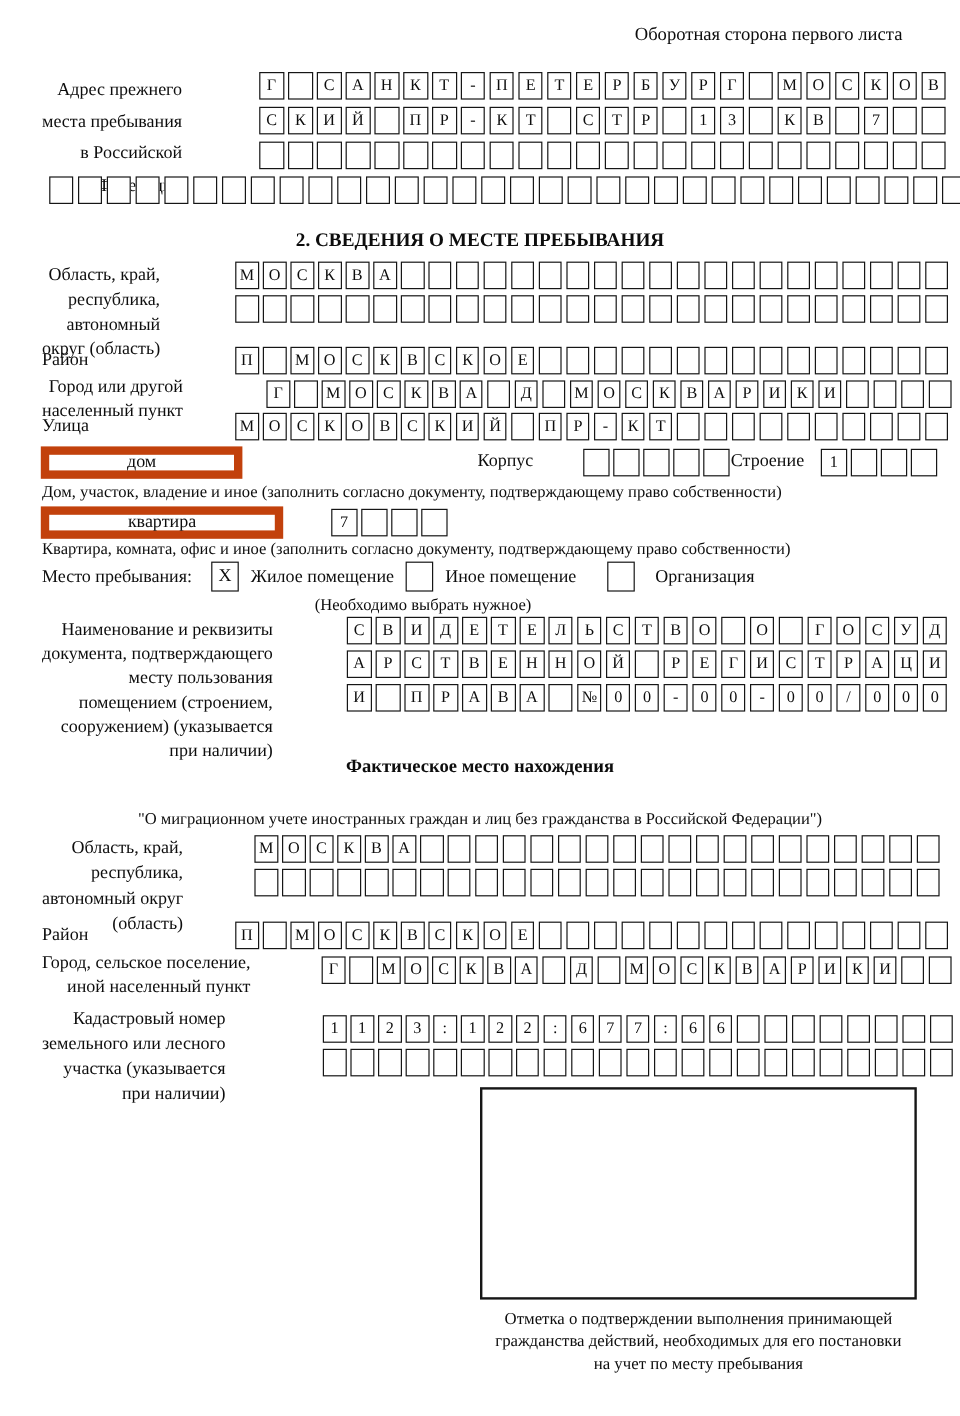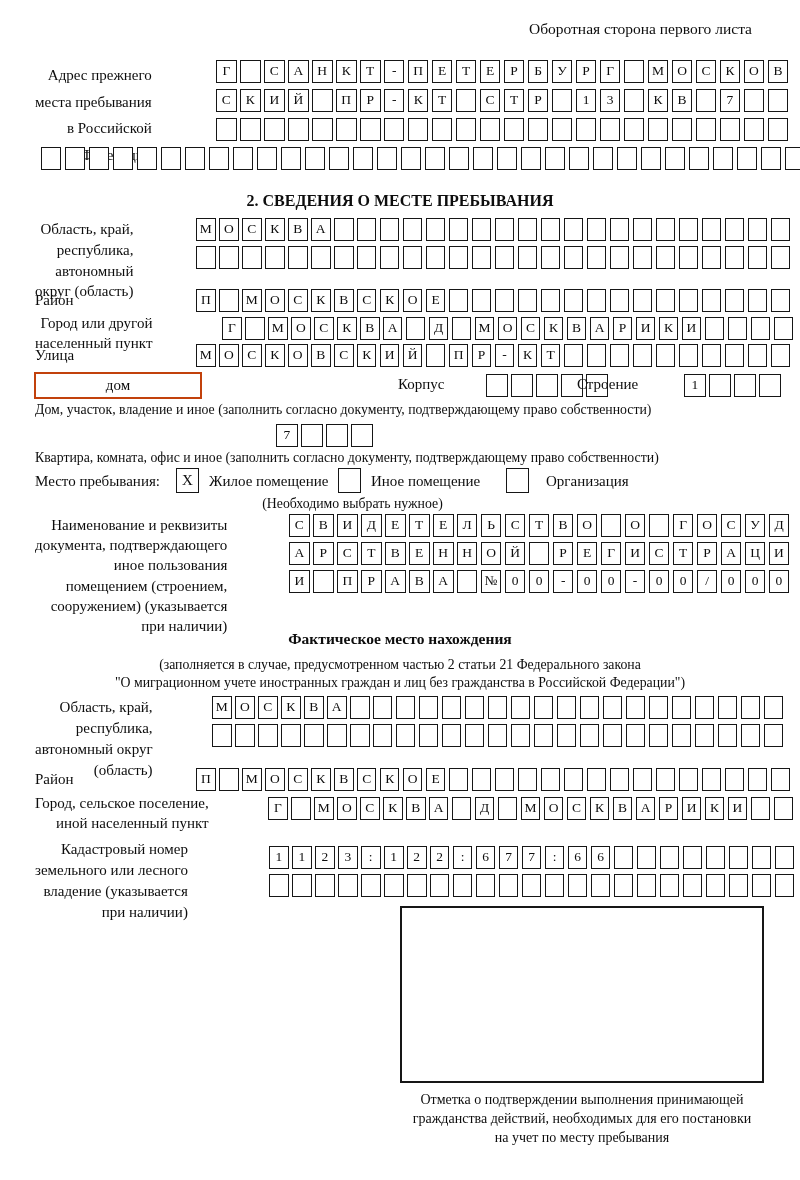--- a/index.html
+++ b/index.html
@@ -18,21 +18,21 @@
     display:inline-flex;align-items:center;justify-content:center;
     box-sizing:border-box;height:23px;border:1.9px solid #161616;
     font-size:13.5px;font-family:"Liberation Serif","DejaVu Serif",serif;
     vertical-align:top;background:#fff;padding-bottom:1px;
   }
   .p24 .cell{width:20.6px;margin-right:3.4px;}
   .p23 .cell{width:19.6px;margin-right:3.4px;}
   .p25 .cell{width:21.6px;margin-right:3.4px;}
   .pfull .cell{width:20.2px;margin-right:3.8px;}
   .widebox{
-    box-sizing:border-box;border:2px solid #c2410c;display:flex;
+    box-sizing:border-box;border:7px solid #c2410c;display:flex;
     align-items:center;justify-content:center;font-size:15px;background:#fff;
   }
   .chk{
     box-sizing:border-box;width:23px;height:25px;border:1.9px solid #161616;
     display:inline-flex;align-items:center;justify-content:center;font-size:15px;background:#fff;
   }
   .bigbox{box-sizing:border-box;border:2px solid #161616;background:#fff;}
 </style>
 </head>
 <body>
@@ -71,50 +71,50 @@
     <div>населенный пункт</div>
   </div>
   <div class="abs boxrow p23" style="left:186px;top:317px;"><span class="cell">Г</span><span class="cell"></span><span class="cell">М</span><span class="cell">О</span><span class="cell">С</span><span class="cell">К</span><span class="cell">В</span><span class="cell">А</span><span class="cell"></span><span class="cell">Д</span><span class="cell"></span><span class="cell">М</span><span class="cell">О</span><span class="cell">С</span><span class="cell">К</span><span class="cell">В</span><span class="cell">А</span><span class="cell">Р</span><span class="cell">И</span><span class="cell">К</span><span class="cell">И</span><span class="cell"></span><span class="cell"></span><span class="cell"></span><span class="cell"></span></div>
 
   <div class="abs lbl" style="left:35px;top:347px;">Улица</div>
   <div class="abs boxrow p23" style="left:160px;top:344px;"><span class="cell">М</span><span class="cell">О</span><span class="cell">С</span><span class="cell">К</span><span class="cell">О</span><span class="cell">В</span><span class="cell">С</span><span class="cell">К</span><span class="cell">И</span><span class="cell">Й</span><span class="cell"></span><span class="cell">П</span><span class="cell">Р</span><span class="cell">-</span><span class="cell">К</span><span class="cell">Т</span><span class="cell"></span><span class="cell"></span><span class="cell"></span><span class="cell"></span><span class="cell"></span><span class="cell"></span><span class="cell"></span><span class="cell"></span><span class="cell"></span><span class="cell"></span></div>
 
   <div class="abs widebox" style="left:34px;top:372px;width:168px;height:27px;">дом</div>
   <div class="abs lbl" style="left:398px;top:376px;">Корпус</div>
   <div class="abs boxrow p25" style="left:450px;top:374px;"><span class="cell"></span><span class="cell"></span><span class="cell"></span><span class="cell"></span><span class="cell"></span></div>
-  <div class="abs lbl" style="left:577px;top:376px;">Строение</div>
+  <div class="abs lbl" style="left:609px;top:376px;">Строение</div>
   <div class="abs boxrow p25" style="left:648px;top:374px;"><span class="cell">1</span><span class="cell"></span><span class="cell"></span><span class="cell"></span></div>
   <div class="abs cap" style="left:35px;top:402px;">Дом, участок, владение и иное (заполнить согласно документу, подтверждающему право собственности)</div>
 
+  <div class="abs widebox" style="left:34px;top:422px;width:202px;height:27px;">квартира</div>
   <div class="abs boxrow p25" style="left:240px;top:424px;"><span class="cell">7</span><span class="cell"></span><span class="cell"></span><span class="cell"></span></div>
   <div class="abs cap" style="left:35px;top:450px;">Квартира, комната, офис и иное (заполнить согласно документу, подтверждающему право собственности)</div>
 
   <div class="abs lbl" style="left:35px;top:473px;">Место пребывания:</div>
   <div class="abs chk" style="left:176px;top:468px;">X</div>
   <div class="abs lbl" style="left:209px;top:473px;">Жилое помещение</div>
   <div class="abs chk" style="left:338px;top:468px;"></div>
   <div class="abs lbl" style="left:371px;top:473px;">Иное помещение</div>
   <div class="abs chk" style="left:506px;top:468px;"></div>
   <div class="abs lbl" style="left:546px;top:473px;">Организация</div>
   <div class="abs cap" style="left:230px;top:496px;width:245px;text-align:center;">(Необходимо выбрать нужное)</div>
 
   <div class="abs lines lbl" style="left:35px;top:515px;line-height:20.2px;">
     <div>Наименование и реквизиты</div>
     <div>документа, подтверждающего</div>
-    <div>иное пользования</div>
+    <div>месту пользования</div>
     <div>помещением (строением,</div>
     <div>сооружением) (указывается</div>
     <div>при наличии)</div>
   </div>
   <div class="abs boxrow p24" style="left:253px;top:514px;"><span class="cell">С</span><span class="cell">В</span><span class="cell">И</span><span class="cell">Д</span><span class="cell">Е</span><span class="cell">Т</span><span class="cell">Е</span><span class="cell">Л</span><span class="cell">Ь</span><span class="cell">С</span><span class="cell">Т</span><span class="cell">В</span><span class="cell">О</span><span class="cell"></span><span class="cell">О</span><span class="cell"></span><span class="cell">Г</span><span class="cell">О</span><span class="cell">С</span><span class="cell">У</span><span class="cell">Д</span></div>
   <div class="abs boxrow p24" style="left:253px;top:542px;"><span class="cell">А</span><span class="cell">Р</span><span class="cell">С</span><span class="cell">Т</span><span class="cell">В</span><span class="cell">Е</span><span class="cell">Н</span><span class="cell">Н</span><span class="cell">О</span><span class="cell">Й</span><span class="cell"></span><span class="cell">Р</span><span class="cell">Е</span><span class="cell">Г</span><span class="cell">И</span><span class="cell">С</span><span class="cell">Т</span><span class="cell">Р</span><span class="cell">А</span><span class="cell">Ц</span><span class="cell">И</span></div>
   <div class="abs boxrow p24" style="left:253px;top:570px;"><span class="cell">И</span><span class="cell"></span><span class="cell">П</span><span class="cell">Р</span><span class="cell">А</span><span class="cell">В</span><span class="cell">А</span><span class="cell"></span><span class="cell">№</span><span class="cell">0</span><span class="cell">0</span><span class="cell">-</span><span class="cell">0</span><span class="cell">0</span><span class="cell">-</span><span class="cell">0</span><span class="cell">0</span><span class="cell">/</span><span class="cell">0</span><span class="cell">0</span><span class="cell">0</span></div>
 
   <div class="abs center bold" style="top:630px;font-size:15.5px;">Фактическое место нахождения</div>
-  <div class="abs cap center" style="top:657px;">(заполняется в случае, предусмотренном частью 2 статьи 21 Федерального закона</div>
   <div class="abs cap center" style="top:675px;">"О миграционном учете иностранных граждан и лиц без гражданства в Российской Федерации")</div>
 
   <div class="abs lines lbl" style="left:35px;top:697px;line-height:21px;">
     <div>Область, край,</div>
     <div>республика,</div>
     <div>автономный округ</div>
     <div>(область)</div>
   </div>
   <div class="abs boxrow p23" style="left:176px;top:696px;"><span class="cell">М</span><span class="cell">О</span><span class="cell">С</span><span class="cell">К</span><span class="cell">В</span><span class="cell">А</span><span class="cell"></span><span class="cell"></span><span class="cell"></span><span class="cell"></span><span class="cell"></span><span class="cell"></span><span class="cell"></span><span class="cell"></span><span class="cell"></span><span class="cell"></span><span class="cell"></span><span class="cell"></span><span class="cell"></span><span class="cell"></span><span class="cell"></span><span class="cell"></span><span class="cell"></span><span class="cell"></span><span class="cell"></span></div>
   <div class="abs boxrow p23" style="left:176px;top:724px;"><span class="cell"></span><span class="cell"></span><span class="cell"></span><span class="cell"></span><span class="cell"></span><span class="cell"></span><span class="cell"></span><span class="cell"></span><span class="cell"></span><span class="cell"></span><span class="cell"></span><span class="cell"></span><span class="cell"></span><span class="cell"></span><span class="cell"></span><span class="cell"></span><span class="cell"></span><span class="cell"></span><span class="cell"></span><span class="cell"></span><span class="cell"></span><span class="cell"></span><span class="cell"></span><span class="cell"></span><span class="cell"></span></div>
@@ -124,21 +124,21 @@
 
   <div class="abs lines lbl" style="left:35px;top:794px;line-height:19.5px;">
     <div>Город, сельское поселение,</div>
     <div>иной населенный пункт</div>
   </div>
   <div class="abs boxrow p23" style="left:232px;top:797px;"><span class="cell">Г</span><span class="cell"></span><span class="cell">М</span><span class="cell">О</span><span class="cell">С</span><span class="cell">К</span><span class="cell">В</span><span class="cell">А</span><span class="cell"></span><span class="cell">Д</span><span class="cell"></span><span class="cell">М</span><span class="cell">О</span><span class="cell">С</span><span class="cell">К</span><span class="cell">В</span><span class="cell">А</span><span class="cell">Р</span><span class="cell">И</span><span class="cell">К</span><span class="cell">И</span><span class="cell"></span><span class="cell"></span></div>
 
   <div class="abs lines lbl" style="left:35px;top:839px;line-height:21px;">
     <div>Кадастровый номер</div>
     <div>земельного или лесного</div>
-    <div>владение (указывается</div>
+    <div>участка (указывается</div>
     <div>при наличии)</div>
   </div>
   <div class="abs boxrow p23" style="left:233px;top:846px;"><span class="cell">1</span><span class="cell">1</span><span class="cell">2</span><span class="cell">3</span><span class="cell">:</span><span class="cell">1</span><span class="cell">2</span><span class="cell">2</span><span class="cell">:</span><span class="cell">6</span><span class="cell">7</span><span class="cell">7</span><span class="cell">:</span><span class="cell">6</span><span class="cell">6</span><span class="cell"></span><span class="cell"></span><span class="cell"></span><span class="cell"></span><span class="cell"></span><span class="cell"></span><span class="cell"></span><span class="cell"></span></div>
   <div class="abs boxrow p23" style="left:233px;top:874px;"><span class="cell"></span><span class="cell"></span><span class="cell"></span><span class="cell"></span><span class="cell"></span><span class="cell"></span><span class="cell"></span><span class="cell"></span><span class="cell"></span><span class="cell"></span><span class="cell"></span><span class="cell"></span><span class="cell"></span><span class="cell"></span><span class="cell"></span><span class="cell"></span><span class="cell"></span><span class="cell"></span><span class="cell"></span><span class="cell"></span><span class="cell"></span><span class="cell"></span><span class="cell"></span></div>
 
   <div class="abs bigbox" style="left:400px;top:906px;width:364px;height:177px;"></div>
   <div class="abs lines cap" style="left:390px;top:1090px;width:384px;text-align:center;line-height:19px;font-size:14px;">
     <div style="white-space:normal">Отметка о подтверждении выполнения принимающей</div>
     <div style="white-space:normal">гражданства действий, необходимых для его постановки</div>
     <div style="white-space:normal">на учет по месту пребывания</div>

